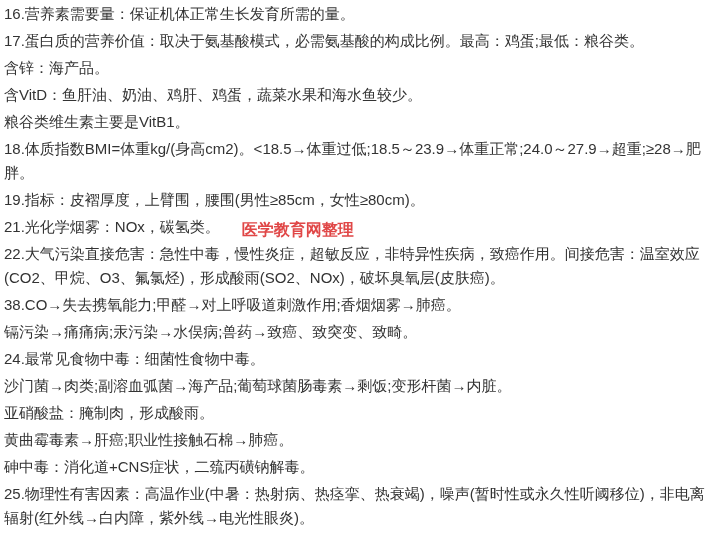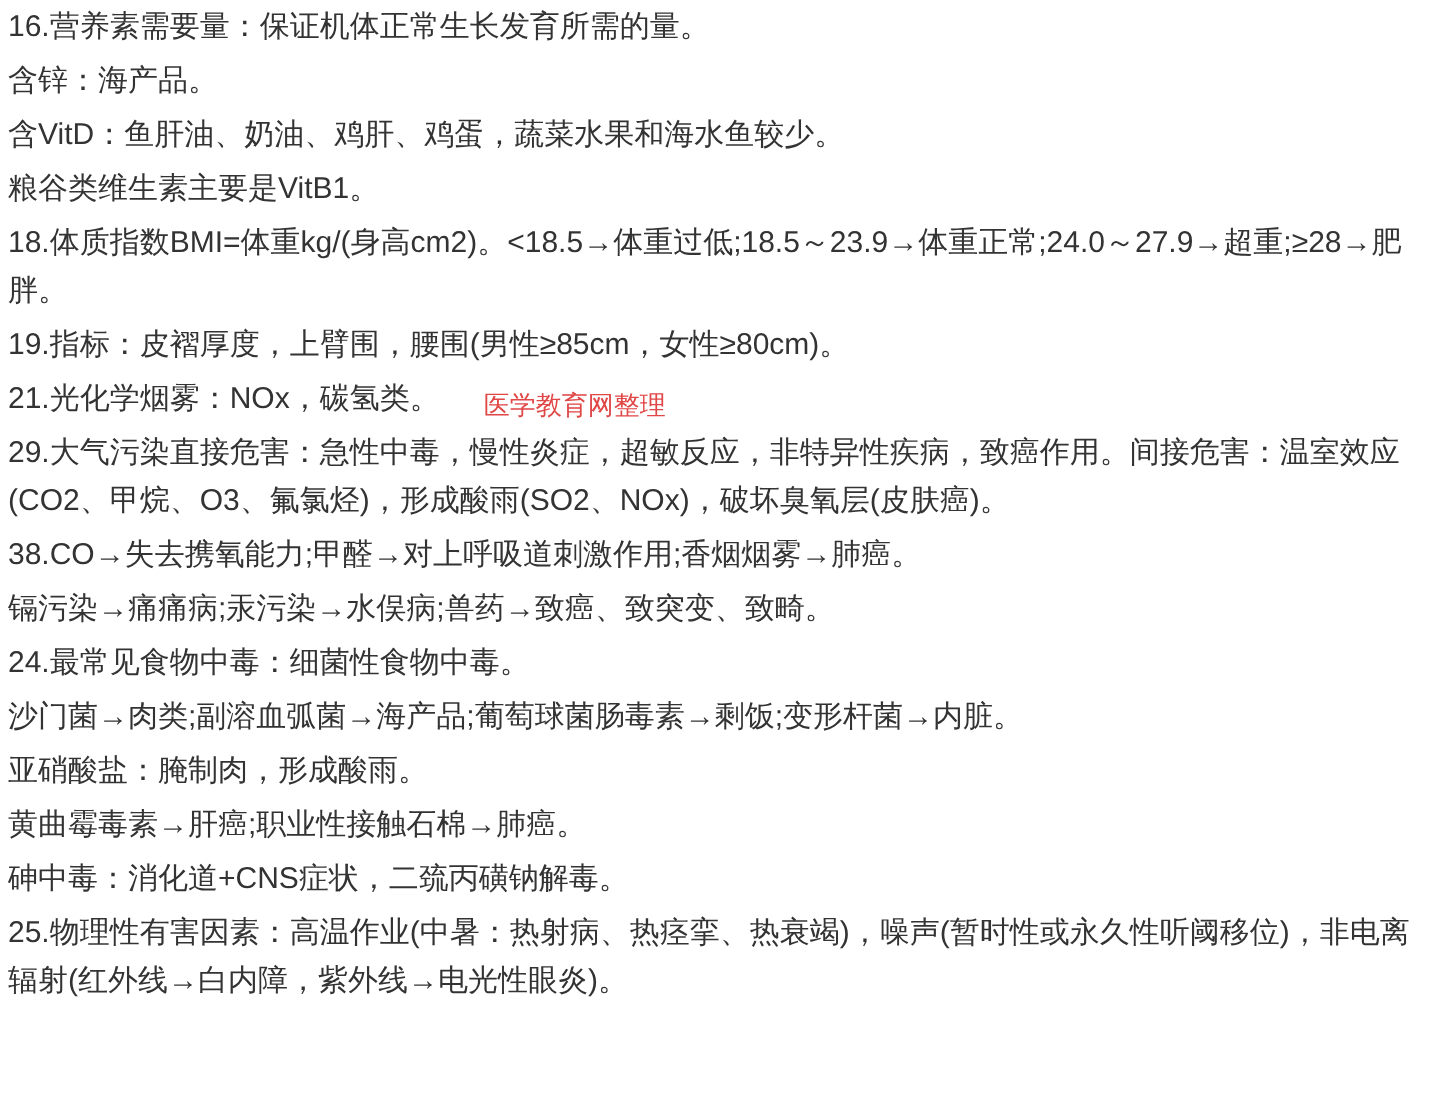--- a/index.html
+++ b/index.html
@@ -24,41 +24,43 @@
     margin: 0 0 3px 0;
     font-size: 15px;
     line-height: 24px;
     color: #333333;
     letter-spacing: 0;
     word-break: break-all;
   }
   .watermark {
     display: inline-block;
     margin-left: 22px;
-    font-size: 13px;
+    font-size: 16px;
     line-height: 24px;
     color: #e04747;
     position: relative;
     top: 3px;
     font-family: "Liberation Serif", "DejaVu Serif", serif;
+    font-weight: bold;
   }
 </style>
 </head>
 <body>
 
 <div class="page">
   <div id="notes-list">
       <p class="note"><span>16.营养素需要量：保证机体正常生长发育所需的量。</span></p>
+      <p class="note"><span>17.蛋白质的营养价值：取决于氨基酸模式，必需氨基酸的构成比例。最高：鸡蛋;最低：粮谷类。</span></p>
       <p class="note"><span>含锌：海产品。</span></p>
       <p class="note"><span>含VitD：鱼肝油、奶油、鸡肝、鸡蛋，蔬菜水果和海水鱼较少。</span></p>
       <p class="note"><span>粮谷类维生素主要是VitB1。</span></p>
       <p class="note"><span>18.体质指数BMI=体重kg/(身高cm2)。&lt;18.5→体重过低;18.5～23.9→体重正常;24.0～27.9→超重;≥28→肥胖。</span></p>
       <p class="note"><span>19.指标：皮褶厚度，上臂围，腰围(男性≥85cm，女性≥80cm)。</span></p>
       <p class="note"><span>21.光化学烟雾：NOx，碳氢类。</span><span class="watermark" style="color: rgb(224, 71, 71);">医学教育网整理</span></p>
-      <p class="note"><span>29.大气污染直接危害：急性中毒，慢性炎症，超敏反应，非特异性疾病，致癌作用。间接危害：温室效应(CO2、甲烷、O3、氟氯烃)，形成酸雨(SO2、NOx)，破坏臭氧层(皮肤癌)。</span></p>
+      <p class="note"><span>22.大气污染直接危害：急性中毒，慢性炎症，超敏反应，非特异性疾病，致癌作用。间接危害：温室效应(CO2、甲烷、O3、氟氯烃)，形成酸雨(SO2、NOx)，破坏臭氧层(皮肤癌)。</span></p>
       <p class="note"><span>38.CO→失去携氧能力;甲醛→对上呼吸道刺激作用;香烟烟雾→肺癌。</span></p>
       <p class="note"><span>镉污染→痛痛病;汞污染→水俣病;兽药→致癌、致突变、致畸。</span></p>
       <p class="note"><span>24.最常见食物中毒：细菌性食物中毒。</span></p>
       <p class="note"><span>沙门菌→肉类;副溶血弧菌→海产品;葡萄球菌肠毒素→剩饭;变形杆菌→内脏。</span></p>
       <p class="note"><span>亚硝酸盐：腌制肉，形成酸雨。</span></p>
       <p class="note"><span>黄曲霉毒素→肝癌;职业性接触石棉→肺癌。</span></p>
       <p class="note"><span>砷中毒：消化道+CNS症状，二巯丙磺钠解毒。</span></p>
       <p class="note"><span>25.物理性有害因素：高温作业(中暑：热射病、热痉挛、热衰竭)，噪声(暂时性或永久性听阈移位)，非电离辐射(红外线→白内障，紫外线→电光性眼炎)。</span></p>
     </div>
 </div>

